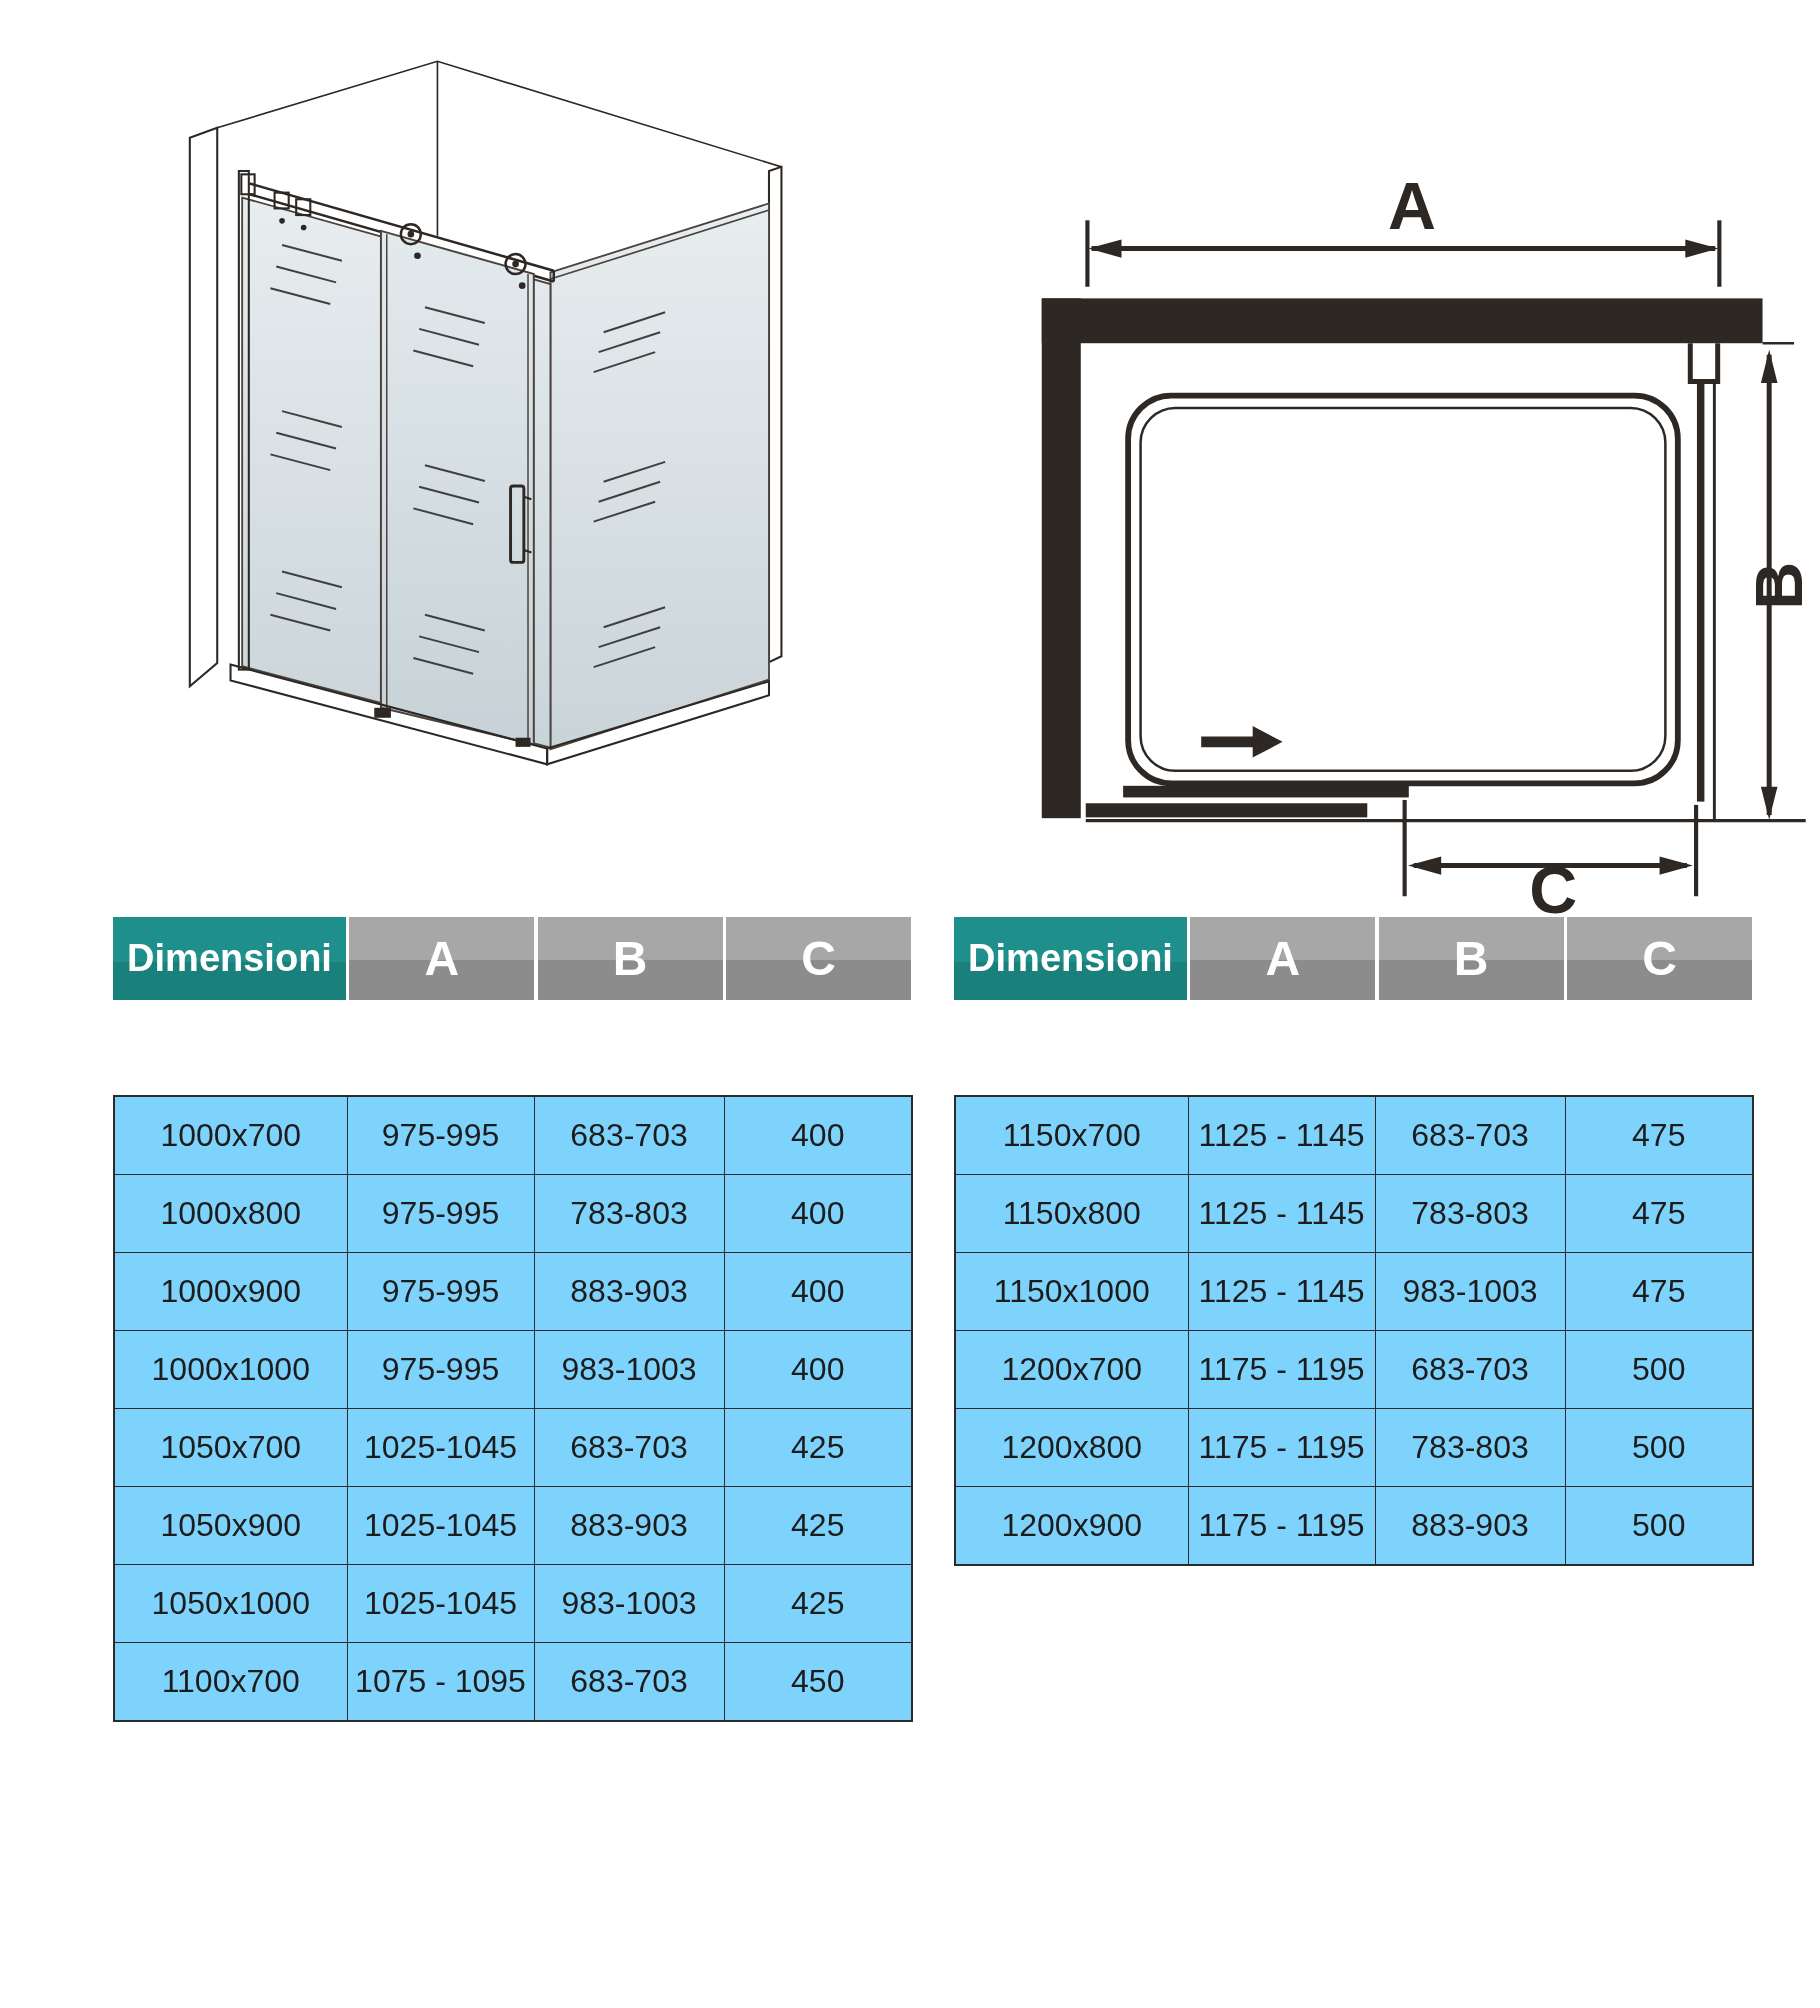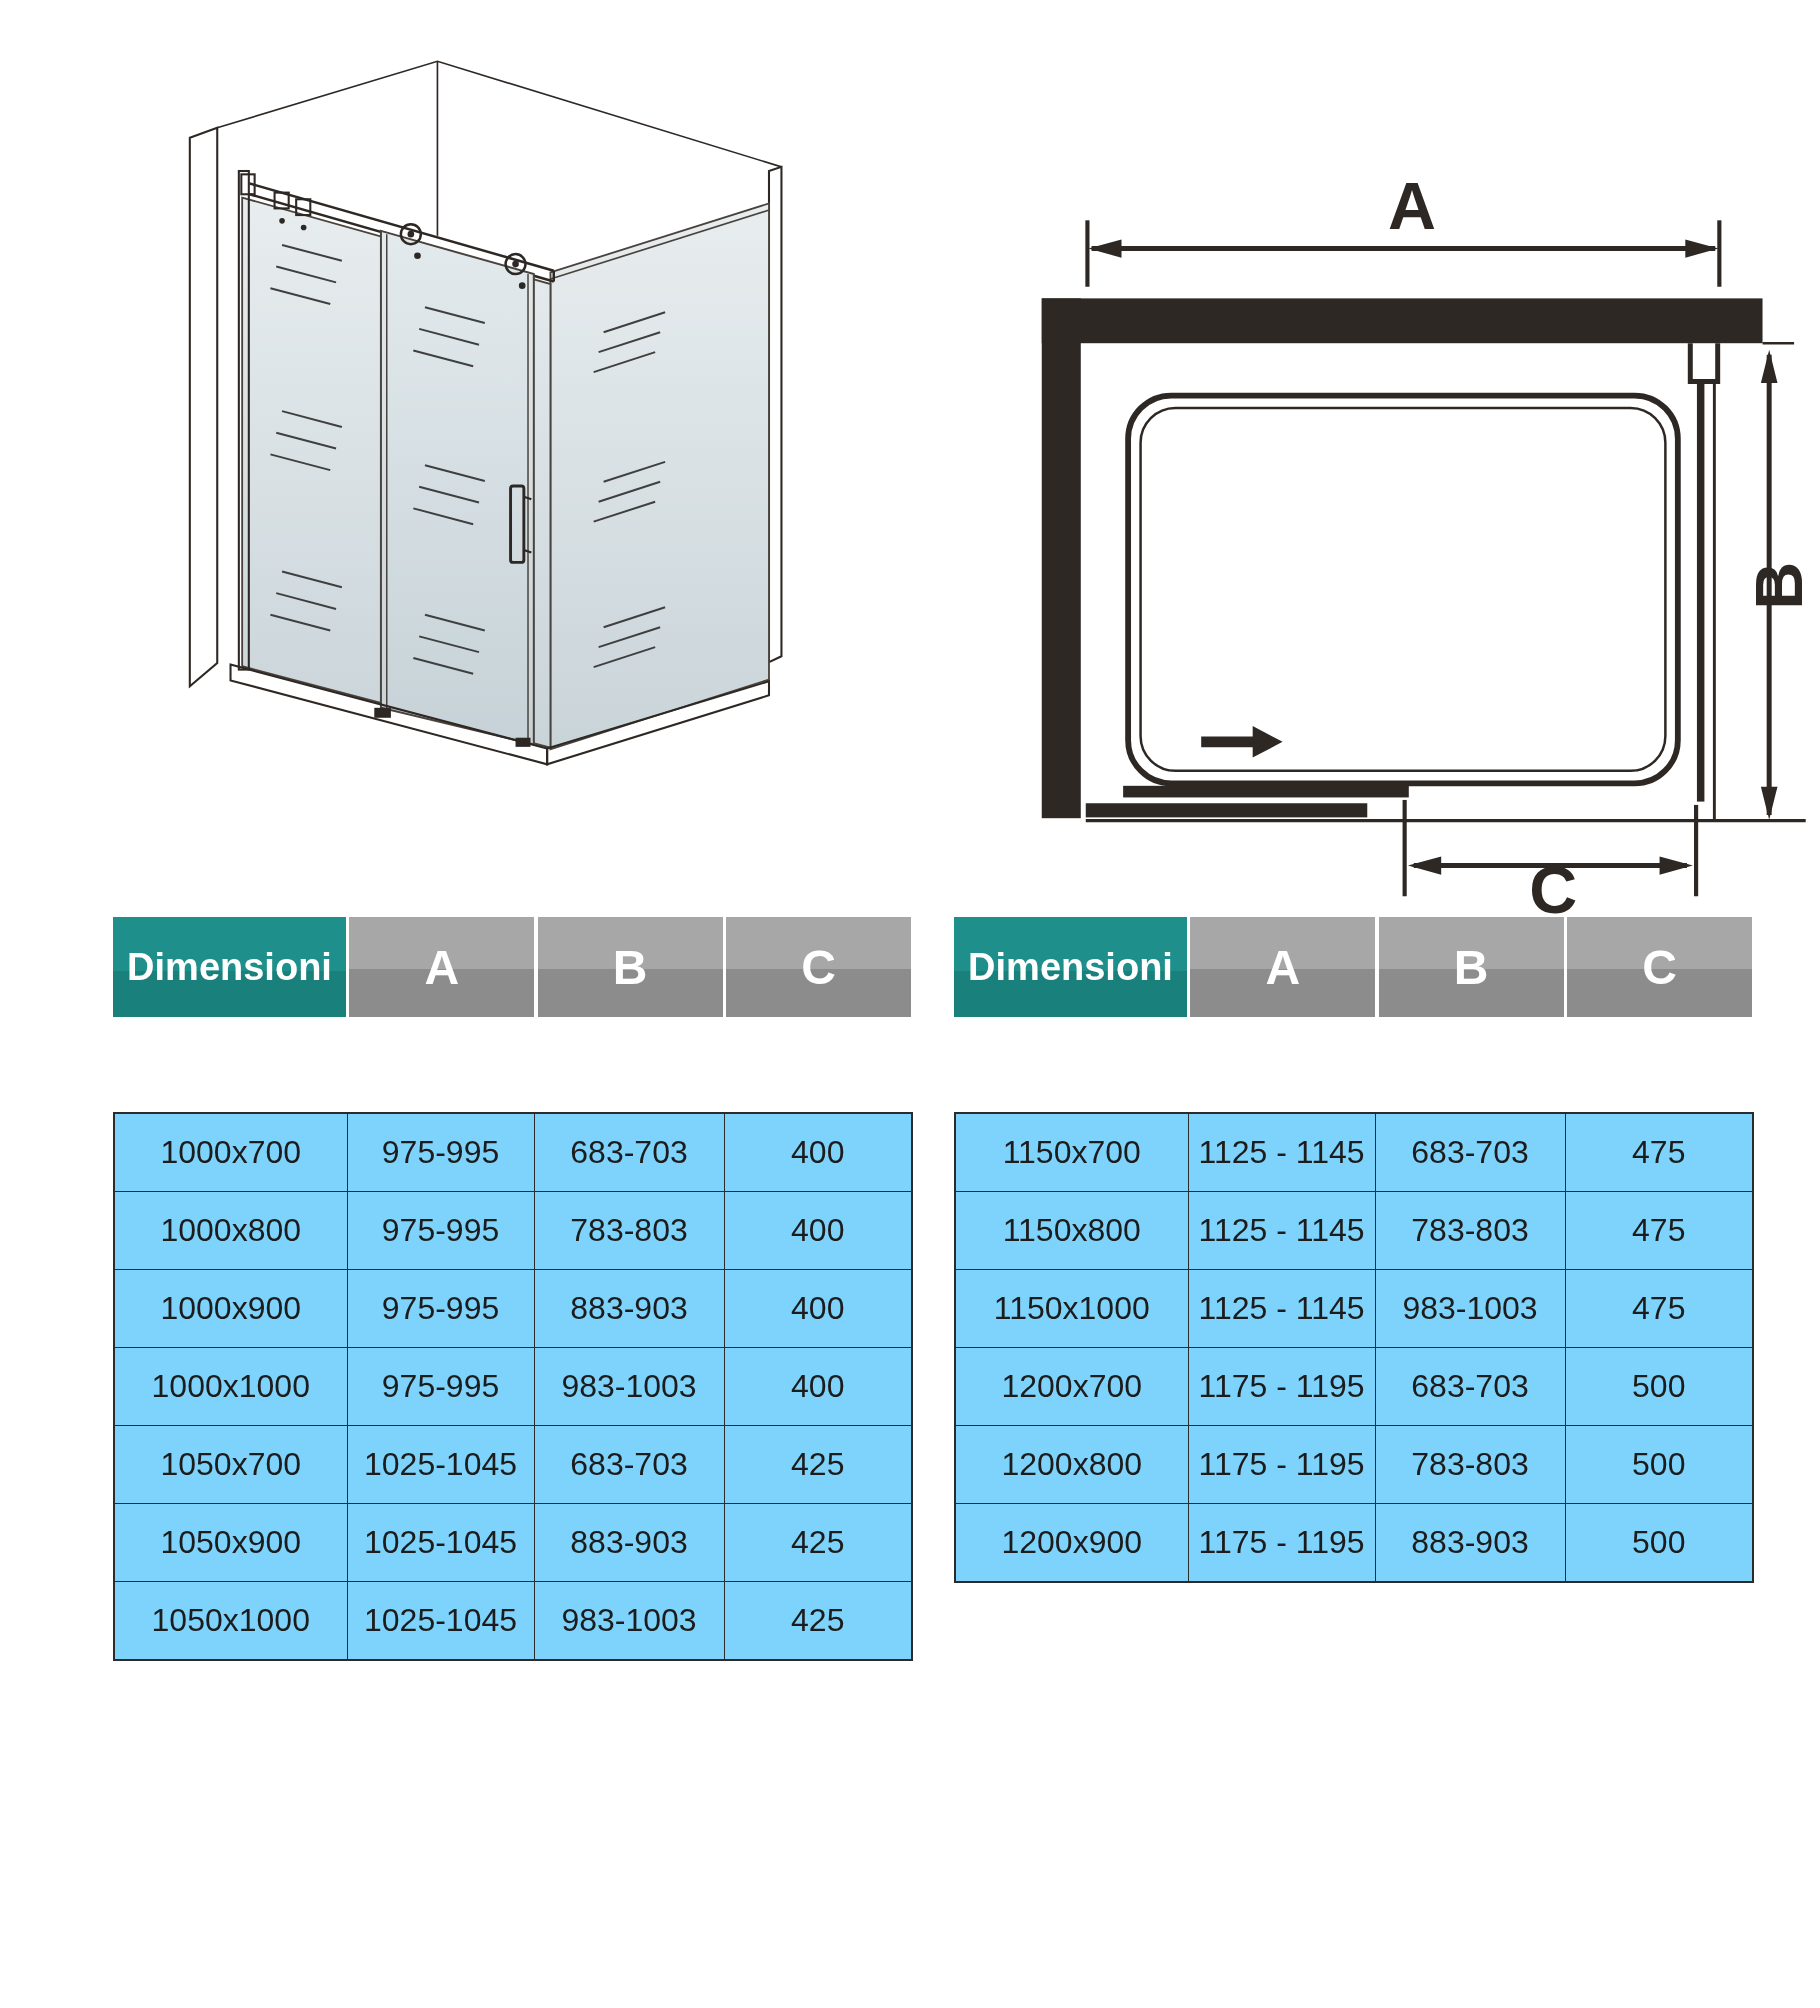--- a/index.html
+++ b/index.html
@@ -19,21 +19,21 @@
   .fig text{font-family:"Liberation Sans", sans-serif;font-weight:bold;fill:var(--line);}
   .ln{stroke:var(--line);fill:none;}
   .fillln{fill:var(--line);stroke:none;}
   .glass-edge{stroke:#4A423C;}
   .hatch line{stroke:#3F3F3F;stroke-width:2.4;}
 
   .tblblock{position:absolute;width:798px;}
   #tblL{left:113px;top:917px;}
   #tblR{left:954px;top:917px;}
 
-  .hdr{display:flex;height:100px;}
+  .hdr{display:flex;height:83px;}
   .hcell{display:flex;align-items:center;justify-content:center;color:#fff;font-weight:bold;}
   .hcell.teal{width:233px;background:linear-gradient(to bottom,var(--teal) 0 54%,var(--teal-dark) 54% 100%);font-size:38px;}
   .hcell.gray{flex:1;margin-left:3.3px;background:linear-gradient(to bottom,var(--gray-top) 0 52%,var(--gray-bottom) 52% 100%);font-size:48px;}
 
   table.spec{border-collapse:collapse;margin-top:95px;width:798px;table-layout:fixed;background:#7dd3fc;}
   table.spec{border:2.5px solid var(--border);}
   table.spec td{
     border:1.7px solid var(--border);height:77px;text-align:center;vertical-align:middle;
     font-size:32px;color:#1c1c1c;padding:0;
   }
@@ -252,20 +252,26 @@
             <td>1025-1045</td>
             <td>883-903</td>
             <td>425</td>
           </tr>
           <tr>
             <td>1050x1000</td>
             <td>1025-1045</td>
             <td>983-1003</td>
             <td>425</td>
           </tr>
+          <tr>
+            <td>1100x700</td>
+            <td>1075 - 1095</td>
+            <td>683-703</td>
+            <td>450</td>
+          </tr>
         </tbody>
     </table>
   </div>
 
   <div class="tblblock" id="tblR">
     <div class="hdr">
       <div class="hcell teal">Dimensioni</div>
       <div class="hcell gray">A</div>
       <div class="hcell gray">B</div>
       <div class="hcell gray">C</div>

